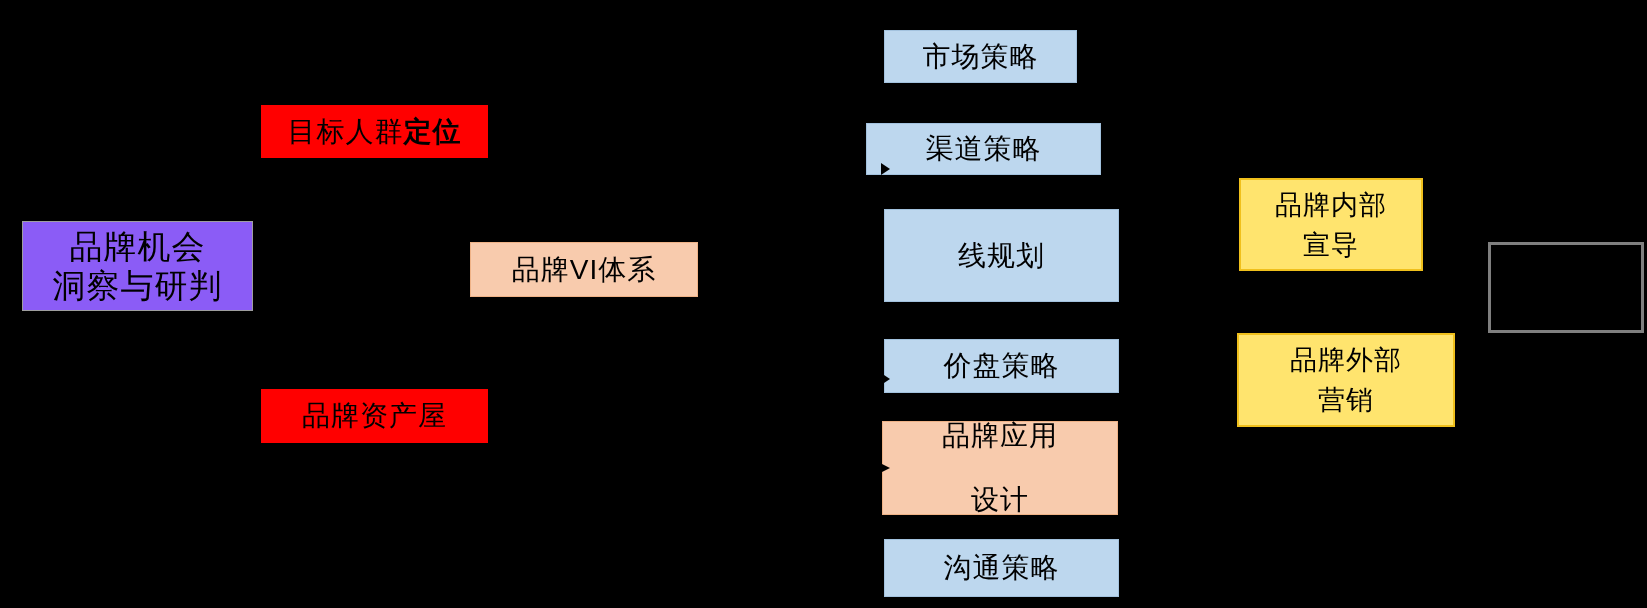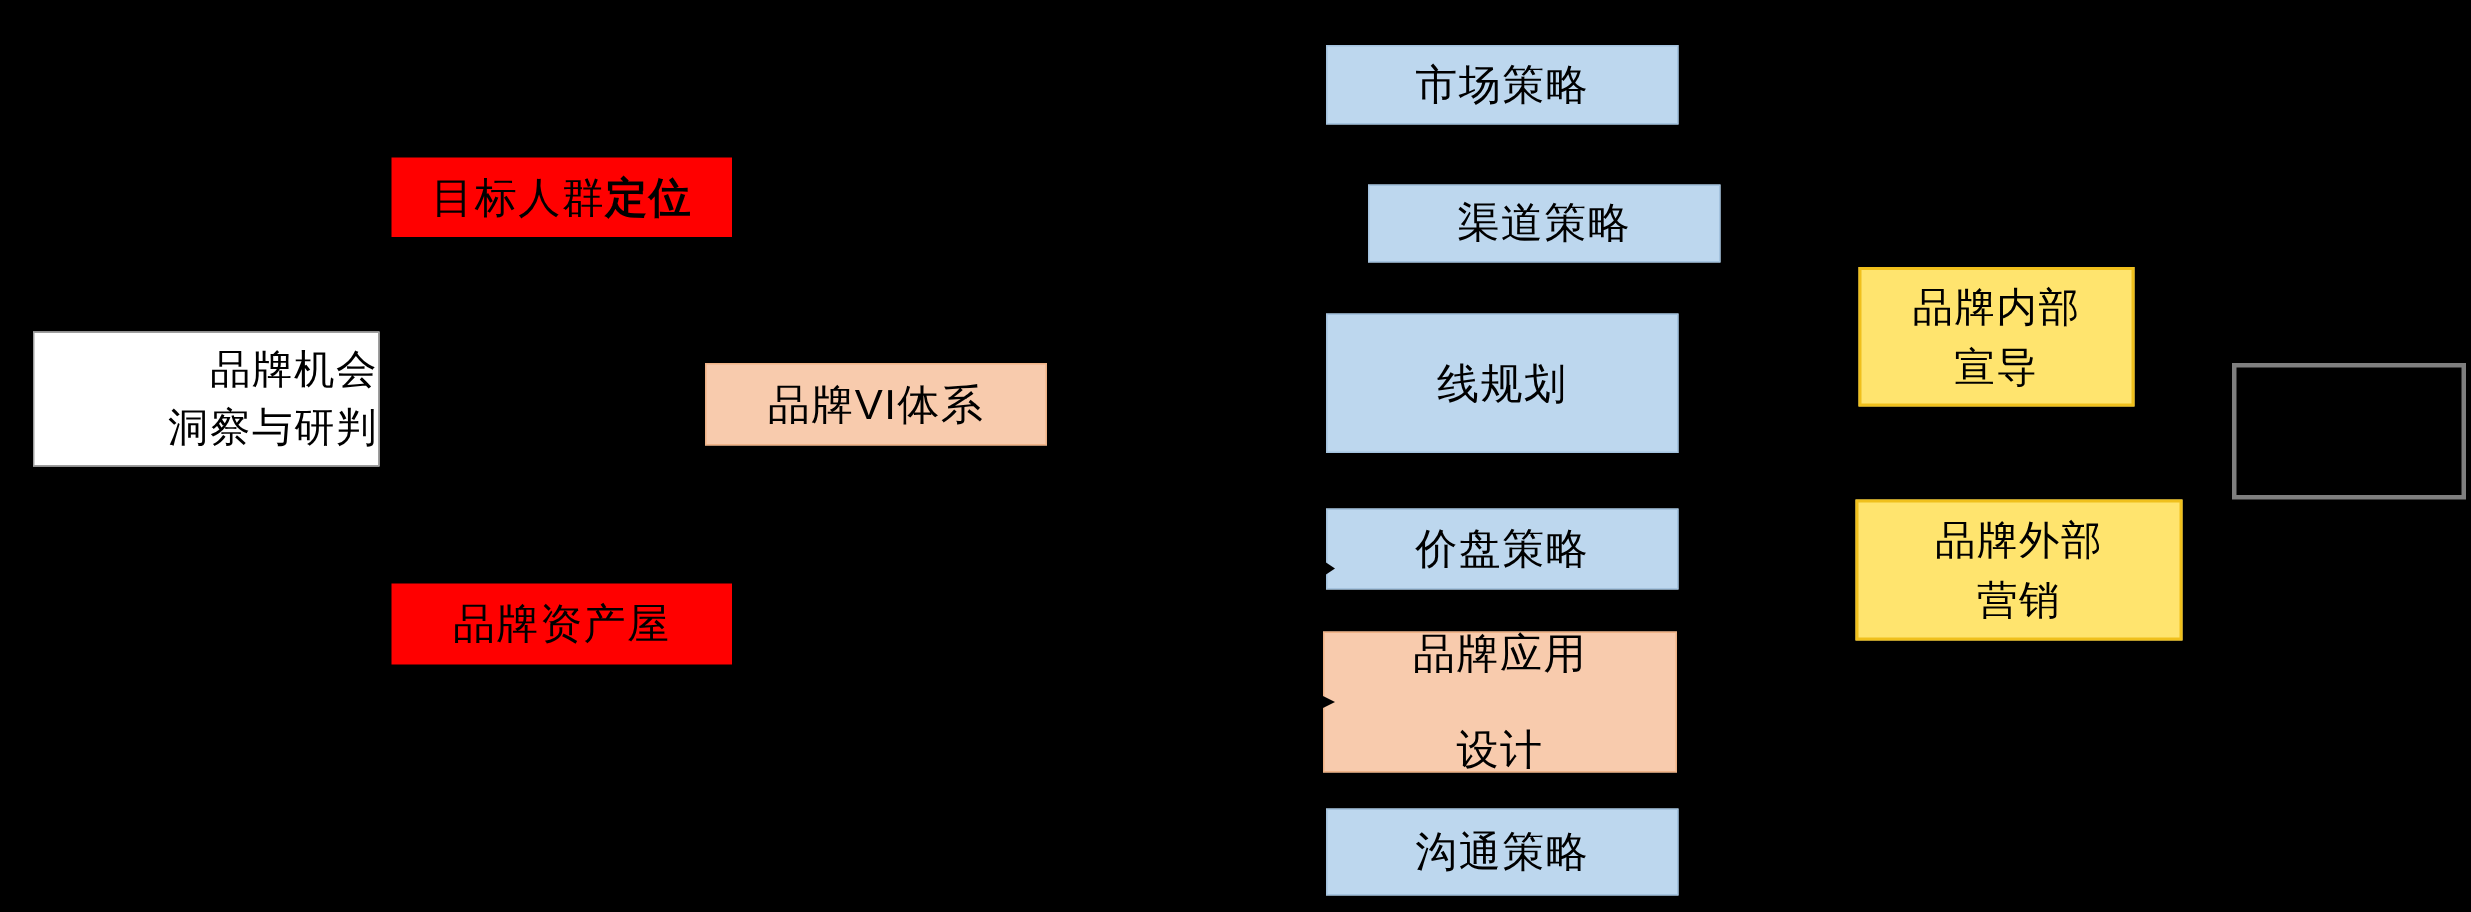--- a/index.html
+++ b/index.html
@@ -18,21 +18,21 @@
     justify-content:center;
     text-align:center;
     box-sizing:border-box;
     color:#000;
     font-size:28px;
     line-height:40px;
     letter-spacing:1px;
     white-space:nowrap;
   }
   .node .ln{display:block;}
-  .gray-node{background:#ffffff;border:1.5px solid #9E9E9E;font-size:27px;line-height:39px;align-items:flex-end;}
+  .gray-node{background:#8b5cf6;border:1.5px solid #9E9E9E;font-size:33px;line-height:39px;}
   .red-node{background:#FF0000;color:#000000;border:none;}
   .red-node .bold{font-weight:bold;}
   .blue-node{background:#BDD7EE;border:1.5px solid #A3C2DE;}
   .peach-node{background:#F8CBAD;border:1.5px solid #EFB286;}
   .yellow-node{background:#FFE46E;border:2.5px solid #F0C01C;font-size:27px;}
   .empty-node{background:transparent;border:3px solid #7F7F7F;}
   .inline-row{display:inline;}
   
   .arrow-right{
     position:absolute;width:0;height:0;
@@ -61,25 +61,25 @@
   </div>
 
   <div class="node red-node" style="left:261px;top:389px;width:227px;height:54px;">
     <span class="ln">品牌资产屋</span>
   </div>
 
   <div class="node peach-node" style="left:470px;top:242px;width:228px;height:55px;">
     <span class="ln">品牌VI体系</span>
   </div>
 
-  <div class="node blue-node" style="left:884px;top:30px;width:235px;height:53px;">
+  <div class="node blue-node" style="left:884px;top:30px;width:193px;height:53px;">
     <span class="ln">市场策略</span>
   </div>
 
-  <div class="node blue-node" style="left:912px;top:123px;width:235px;height:52px;">
+  <div class="node blue-node" style="left:866px;top:123px;width:235px;height:52px;">
     <span class="ln">渠道策略</span>
   </div>
 
   <div class="node blue-node" style="left:884px;top:209px;width:235px;height:93px;">
     <span class="ln">线规划</span>
   </div>
 
   <div class="node blue-node" style="left:884px;top:339px;width:235px;height:54px;">
     <span class="ln">价盘策略</span>
   </div>

